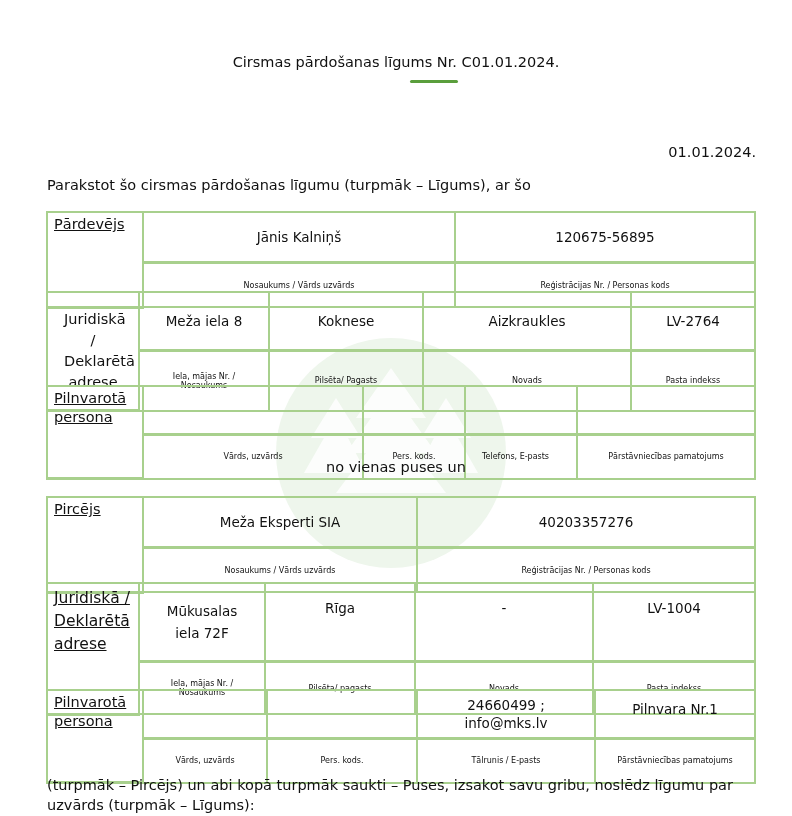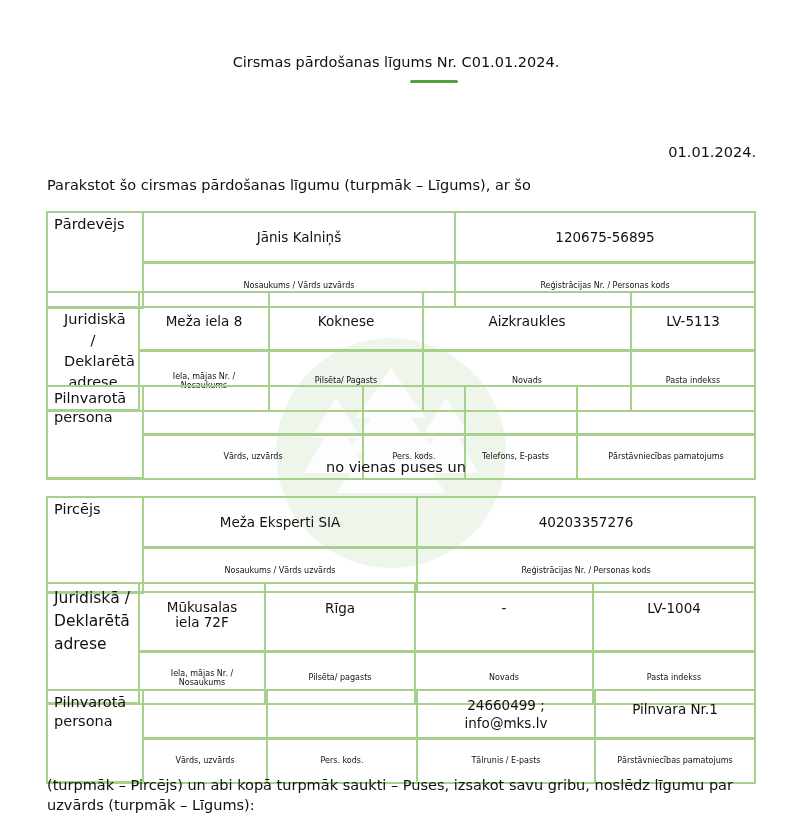--- a/index.html
+++ b/index.html
@@ -8,21 +8,21 @@
   .abs { position:absolute; }
   .wm { position:absolute; left:276px; top:338px; width:230px; height:230px; border-radius:50%;
         background:#eef6ec; z-index:0; }
   .wm svg { position:absolute; left:0; top:0; }
   .title { left:0; width:792px; top:54px; text-align:center; font-size:14.5px; z-index:2; }
   .title-underline { left:410px; top:80px; width:48px; height:3px; background:#5a9e3c; border-radius:2px; z-index:2; }
   .date { right:36px; top:144px; font-size:14.5px; z-index:2; }
   .para { left:47px; font-size:14.5px; z-index:2; line-height:20px; }
   table.box { position:absolute; border-collapse:collapse; z-index:2; table-layout:fixed; }
   table.box td { border:2px solid #a8d08d; padding:16px; vertical-align:middle; text-align:center; font-size:13.5px; }
-  table.box td.lbl { text-align:left; vertical-align:top; font-size:14.5px; padding:2px 6px; line-height:19px; }
+  table.box td.lbl { text-align:left; vertical-align:top; font-size:14.5px; padding:2px 6px; line-height:19px;text-decoration:underline; }
   table.box td.lbl2 { text-align:center; vertical-align:middle; font-size:14.5px; line-height:21px; }
   table.box td.cap { font-size:8px; height:10px; line-height:9px; }
   table.box tr.val td { border-bottom:3px solid #a8d08d; }
   .mid { left:0; width:792px; top:459px; text-align:center; font-size:14.5px; z-index:2; }
 </style>
 </head>
 <body>
 
 <div class="wm">
   <svg width="230" height="230" viewBox="0 0 230 230">
@@ -65,21 +65,21 @@
       <col style="width:154px">
       <col style="width:208px">
       <col>
     </colgroup>
   <tbody>
       <tr class="val" style="height:48px;">
     <td class="lbl2" rowspan="2">Juridiskā / Deklarētā adrese</td>
     <td>Meža iela 8</td>
     <td>Koknese</td>
     <td>Aizkraukles</td>
-    <td>LV-5113</td>
+    <td>LV-2764</td>
   </tr>
   <tr>
     <td class="cap">Iela, mājas Nr. / Nosaukums</td>
     <td class="cap">Pilsēta/ Pagasts</td>
     <td class="cap">Novads</td>
     <td class="cap">Pasta indekss</td>
   </tr>
 </tbody>
   </table>
 
@@ -133,21 +133,21 @@
   <colgroup>
       <col style="width:92px">
       <col style="width:126px">
       <col style="width:150px">
       <col style="width:178px">
       <col>
     </colgroup>
   <tbody>
       <tr class="val" style="height:68px;">
     <td class="lbl" rowspan="2" style="font-size:15.5px; line-height:23px; padding:3px 6px;">Juridiskā / Deklarētā adrese</td>
-    <td style="vertical-align:top; padding-top:16px; line-height:15px;text-align:center;">Mūkusalas iela 72F</td>
+    <td style="vertical-align:top; padding-top:16px; line-height:22px;text-align:center;">Mūkusalas iela 72F</td>
     <td style="vertical-align:top; padding-top:16px;">Rīga</td>
     <td style="vertical-align:top; padding-top:16px;">-</td>
     <td style="vertical-align:top; padding-top:16px;">LV-1004</td>
   </tr>
   <tr>
     <td class="cap">Iela, mājas Nr. / Nosaukums</td>
     <td class="cap">Pilsēta/ pagasts</td>
     <td class="cap">Novads</td>
     <td class="cap">Pasta indekss</td>
   </tr>

